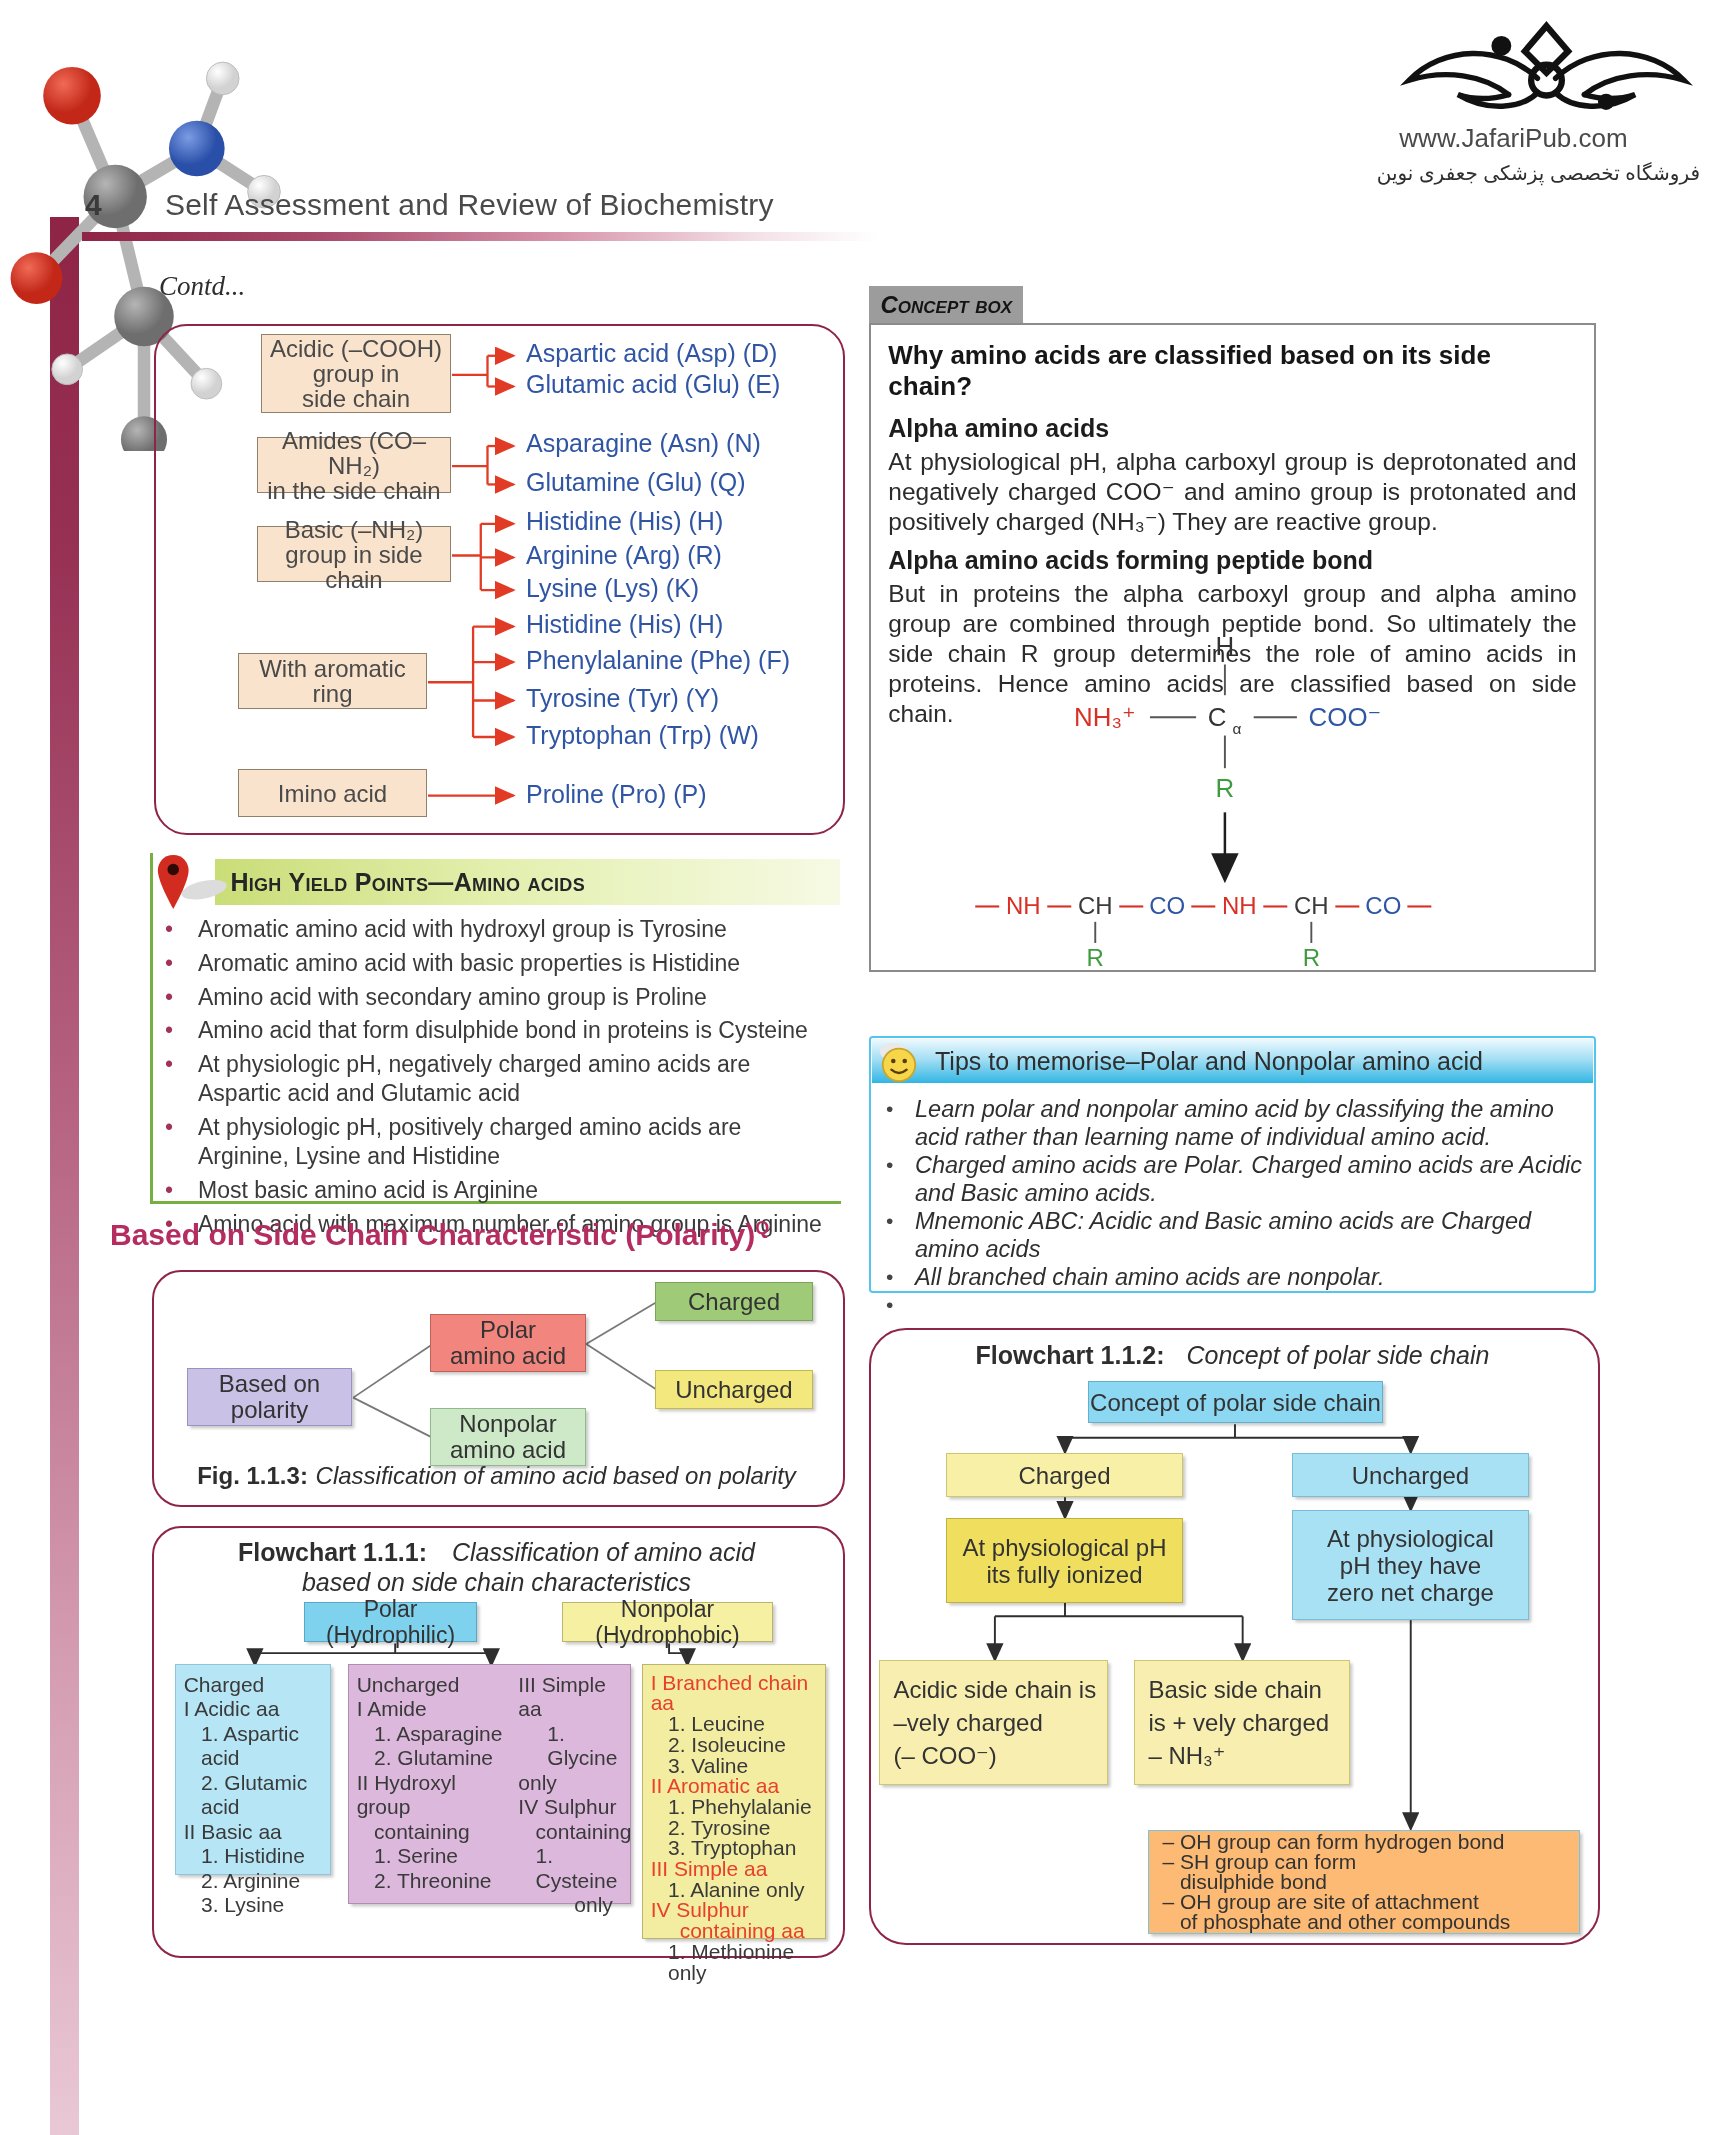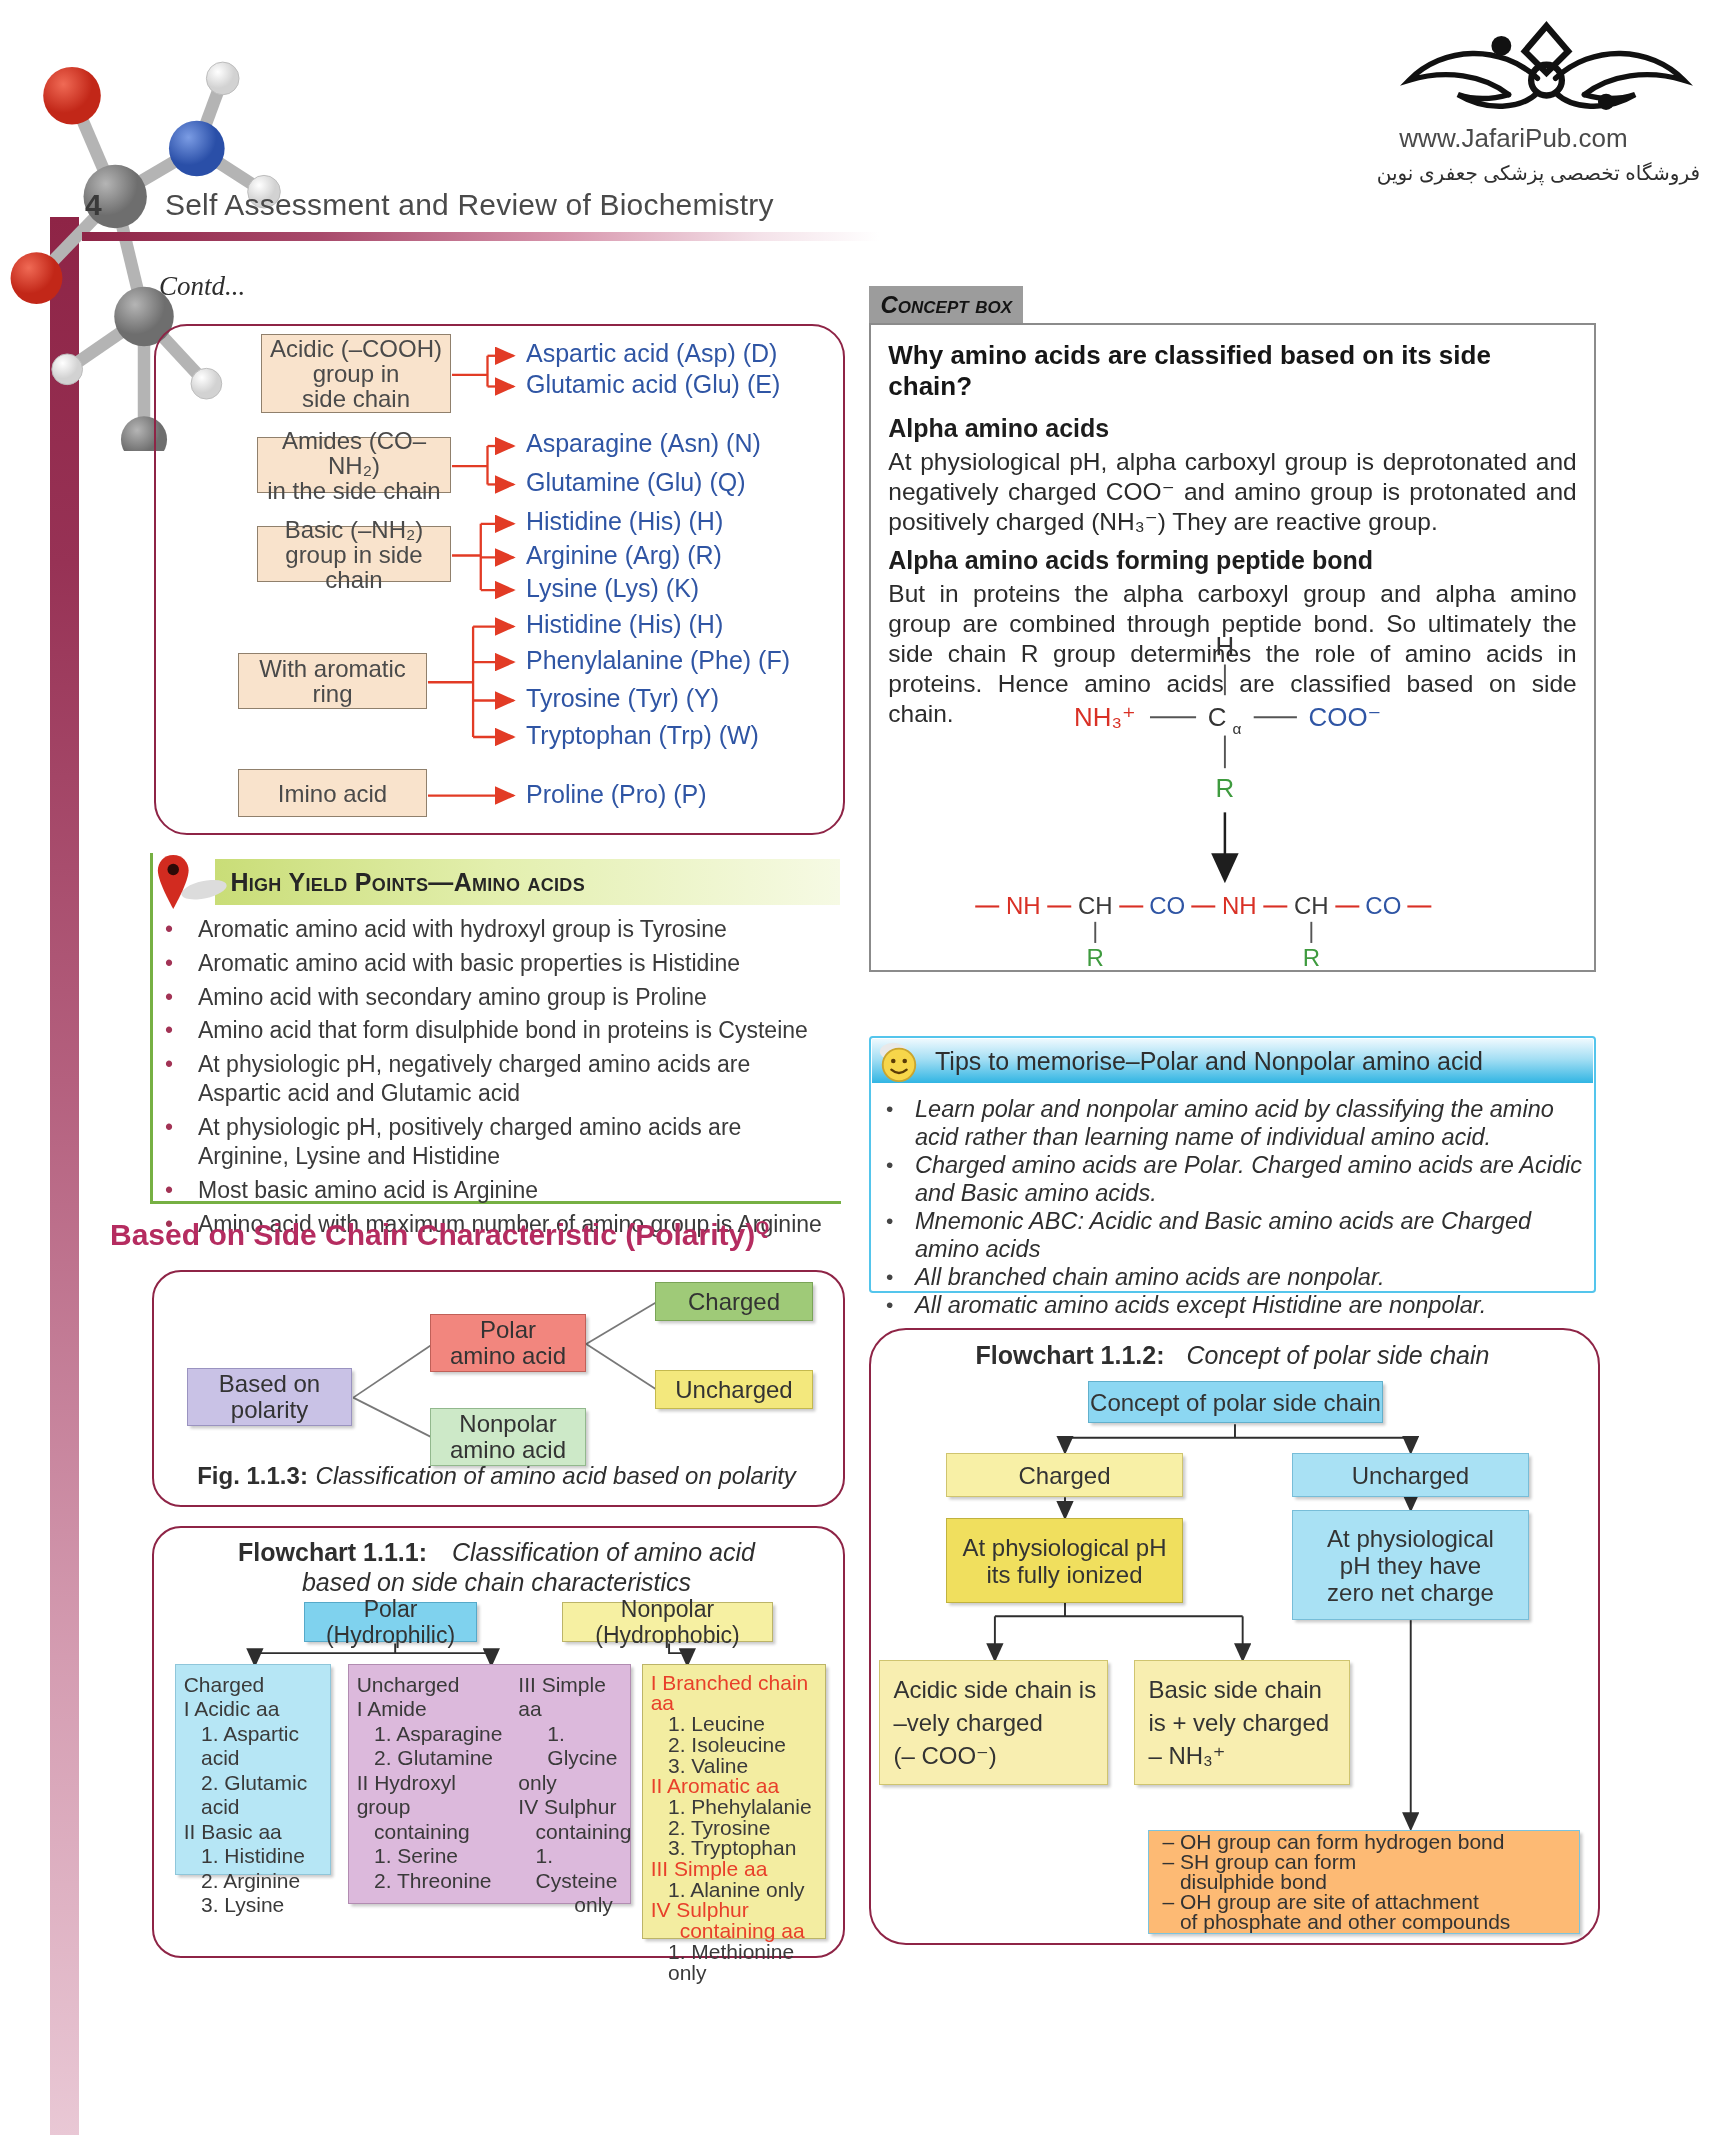--- a/index.html
+++ b/index.html
@@ -424,21 +424,20 @@
     <div class="tip-row">
         <span class="tip-dot">•</span>
         <span class="tip-text">Mnemonic ABC: Acidic and Basic amino acids are Charged amino acids</span>
       </div>
     <div class="tip-row">
         <span class="tip-dot">•</span>
         <span class="tip-text">All branched chain amino acids are nonpolar.</span>
       </div>
     <div class="tip-row">
         <span class="tip-dot">•</span>
-        <span class="tip-text">All aromatic amino acids except Histidine are nonpolar.</span>
       </div>
   </div>
 
   <div id="flow112" class="abs">
     <svg class="abs" style="left:0;top:0" width="727" height="613" viewBox="0 0 757 638">
       <defs>
         <marker id="ad3" markerWidth="10" markerHeight="9" refX="8" refY="4.5" orient="auto">
           <path d="M0,0 L10,4.5 L0,9 Z" fill="#2e2e2e"></path>
         </marker>
       </defs>

